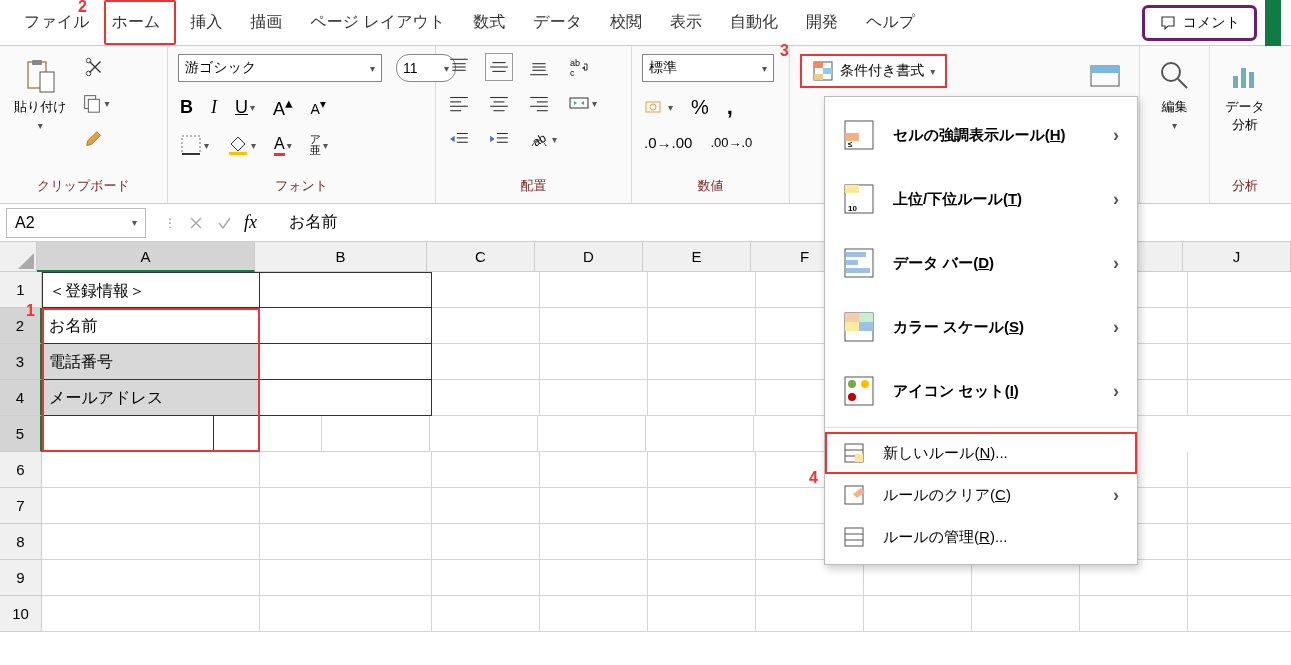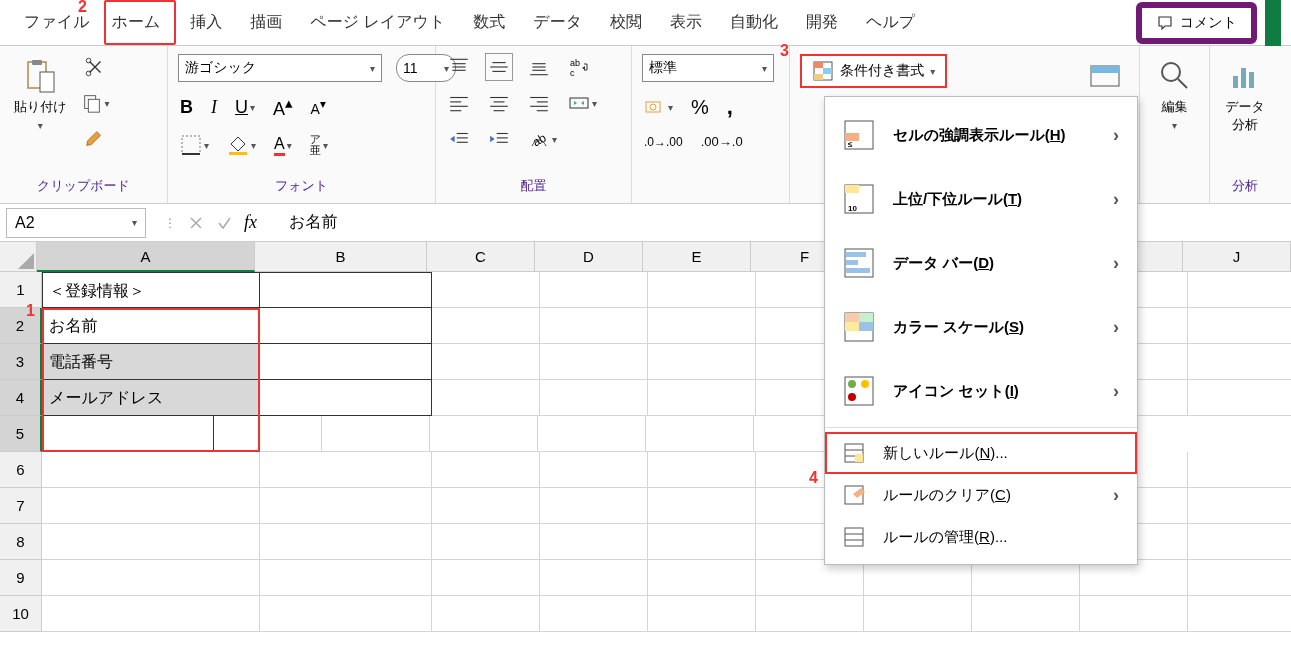--- a/index.html
+++ b/index.html
@@ -3,29 +3,29 @@
 <meta charset="utf-8">
 <style>
   * { box-sizing: border-box; margin: 0; padding: 0; }
   body { font-family: "Yu Gothic UI", "Meiryo", sans-serif; font-size: 14px; background: #fff; width: 1291px; height: 665px; overflow: hidden; position: relative; }
   
   
   .tab-bar { display: flex; align-items: center; height: 46px; padding: 0 10px; border-bottom: 1px solid #ccc; position: relative; }
   .tab-item { padding: 10px 14px; cursor: pointer; font-size: 16px; color: #333; }
   .tab-item.active { border: 2px solid #e33; border-radius: 2px; padding-left: 6px; }
   .callout-num { position: absolute; color: #e33; font-weight: bold; font-size: 16px; z-index: 50; }
-  .comment-btn { margin-left: auto; border: 6px solid #701a75; border-radius: 6px; padding: 6px 14px; display: flex; align-items: center; gap: 6px; cursor: pointer; }
+  .comment-btn { margin-left: auto; border: 3px solid #701a75; border-radius: 6px; padding: 6px 14px; display: flex; align-items: center; gap: 6px; cursor: pointer; }
   .comment-btn svg { width: 18px; height: 18px; }
   .green-box { width: 16px; height: 46px; background: #107c41; margin-left: 8px; }
   
   
   .ribbon { display: flex; height: 158px; border-bottom: 1px solid #ccc; background: #fafafa; }
   .ribbon-group { display: flex; flex-direction: column; border-right: 1px solid #ddd; padding: 8px 10px 4px; position: relative; }
   .ribbon-group-body { flex: 1; display: flex; align-items: flex-start; gap: 8px; }
-  .ribbon-group-label { text-align: center; font-size: 13px; color: #4c1d95; padding: 4px 0; position: relative; }
+  .ribbon-group-label { text-align: center; font-size: 13px; color: #7f1d1d; padding: 4px 0; position: relative; }
   
   .big-btn { display: flex; flex-direction: column; align-items: center; gap: 4px; padding: 4px; cursor: pointer; min-width: 48px; }
   .big-btn svg { width: 36px; height: 36px; }
   .big-btn-label { font-size: 13px; white-space: nowrap; }
   .chev { font-size: 10px; color: #555; }
   
   .col-stack { display: flex; flex-direction: column; gap: 10px; align-items: center; }
   .col-stack svg, .icon-sm svg { width: 22px; height: 22px; }
   .icon-sm { cursor: pointer; padding: 2px; display: flex; align-items: center; gap: 2px; }
   
@@ -315,27 +315,28 @@
           </div>
         <div class="icon-sm">
             <span style="font-size:20px;">%</span>
           </div>
         <div class="icon-sm">
             <span style="font-size:22px;font-weight:bold;">,</span>
           </div>
       </div>
       <div class="row-gap">
         <div class="icon-sm">
-            <span style="font-size:12px;">.0→.00</span>
+            <span style="font-size:15px;">.0→.00</span>
           </div>
         <div class="icon-sm">
             <span style="font-size:13px;">.00→.0</span>
           </div>
       </div>
     </div>
+    <div class="ribbon-group-label">数値</div>
   </div>
 
   <div class="ribbon-group" style="width:350px;position:relative;">
     <span class="callout-num" style="top:-4px;left:-10px;">3</span>
     <div class="ribbon-group-body">
       <div class="cond-fmt-btn">
         <svg viewBox="0 0 22 22">
             <rect x="2" y="2" width="18" height="18" fill="none" stroke="#555"></rect>
             <rect x="2" y="2" width="9" height="6" fill="#e86"></rect>
             <rect x="11" y="8" width="9" height="6" fill="#8ce"></rect>

